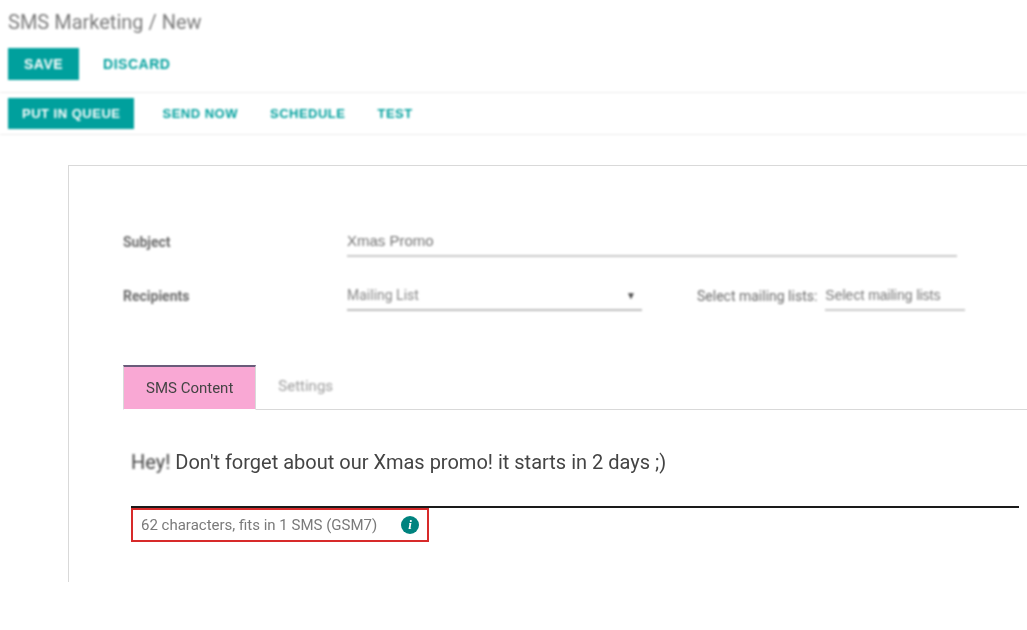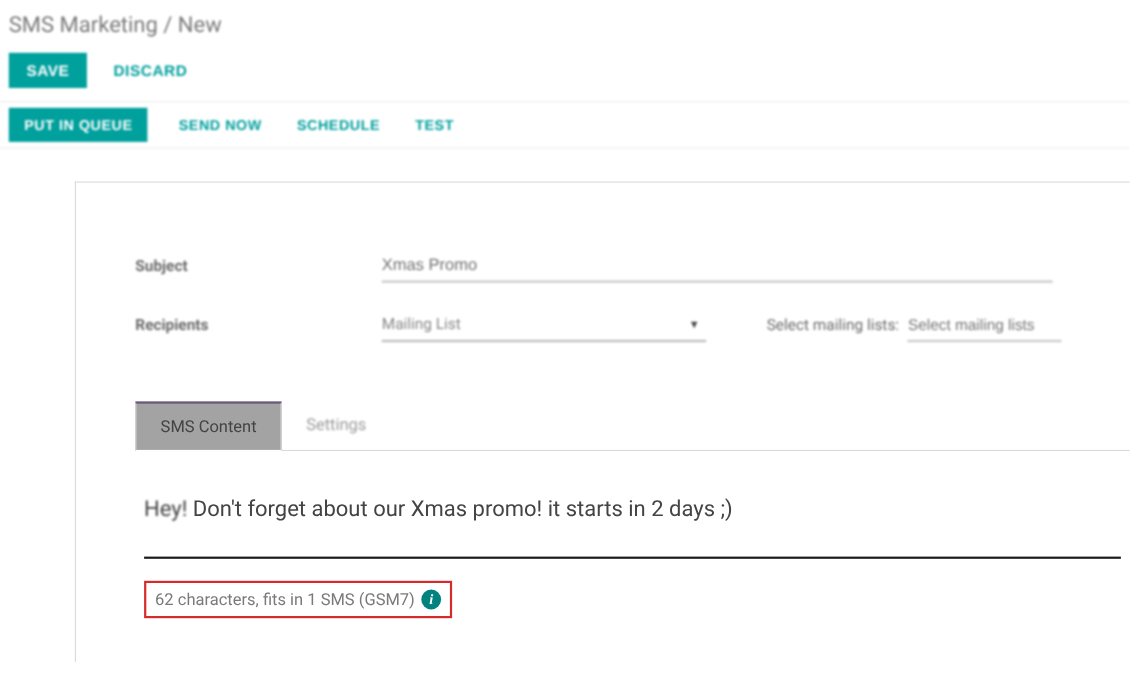--- a/index.html
+++ b/index.html
@@ -143,21 +143,21 @@
       font-size: 15px;
       cursor: pointer;
       position: relative;
     }
     .tab-active {
       color: #444;
       border: 1px solid #d9d9d9;
       border-bottom: 1px solid #fff;
       border-top: 2px solid #6a5b7a;
       margin-bottom: -1px;
-      background: #a3a3a3;
+      background: #f9a8d4;
     }
     .tab-inactive {
       color: #9c9c9c;
       filter: blur(1px);
     }
     .content-area {
       padding: 40px 8px 0 8px;
     }
     .sms-body {
       font-size: 20px;
@@ -166,22 +166,21 @@
       padding-bottom: 32px;
     }
     .sms-word-first {
       filter: blur(1px);
     }
     .highlight-box {
       border: 2px solid #d72a2a;
       display: inline-flex;
       align-items: flex-start;
       padding: 6px 8px;
-      margin-top: 20px;
-      gap: 6px;
+      gap: 24px;
     }
     .char-count {
       color: #7a7a7a;
       font-size: 15px;
     }
     .info-icon {
       width: 18px;
       height: 18px;
       border-radius: 50%;
       background: #00837f;

